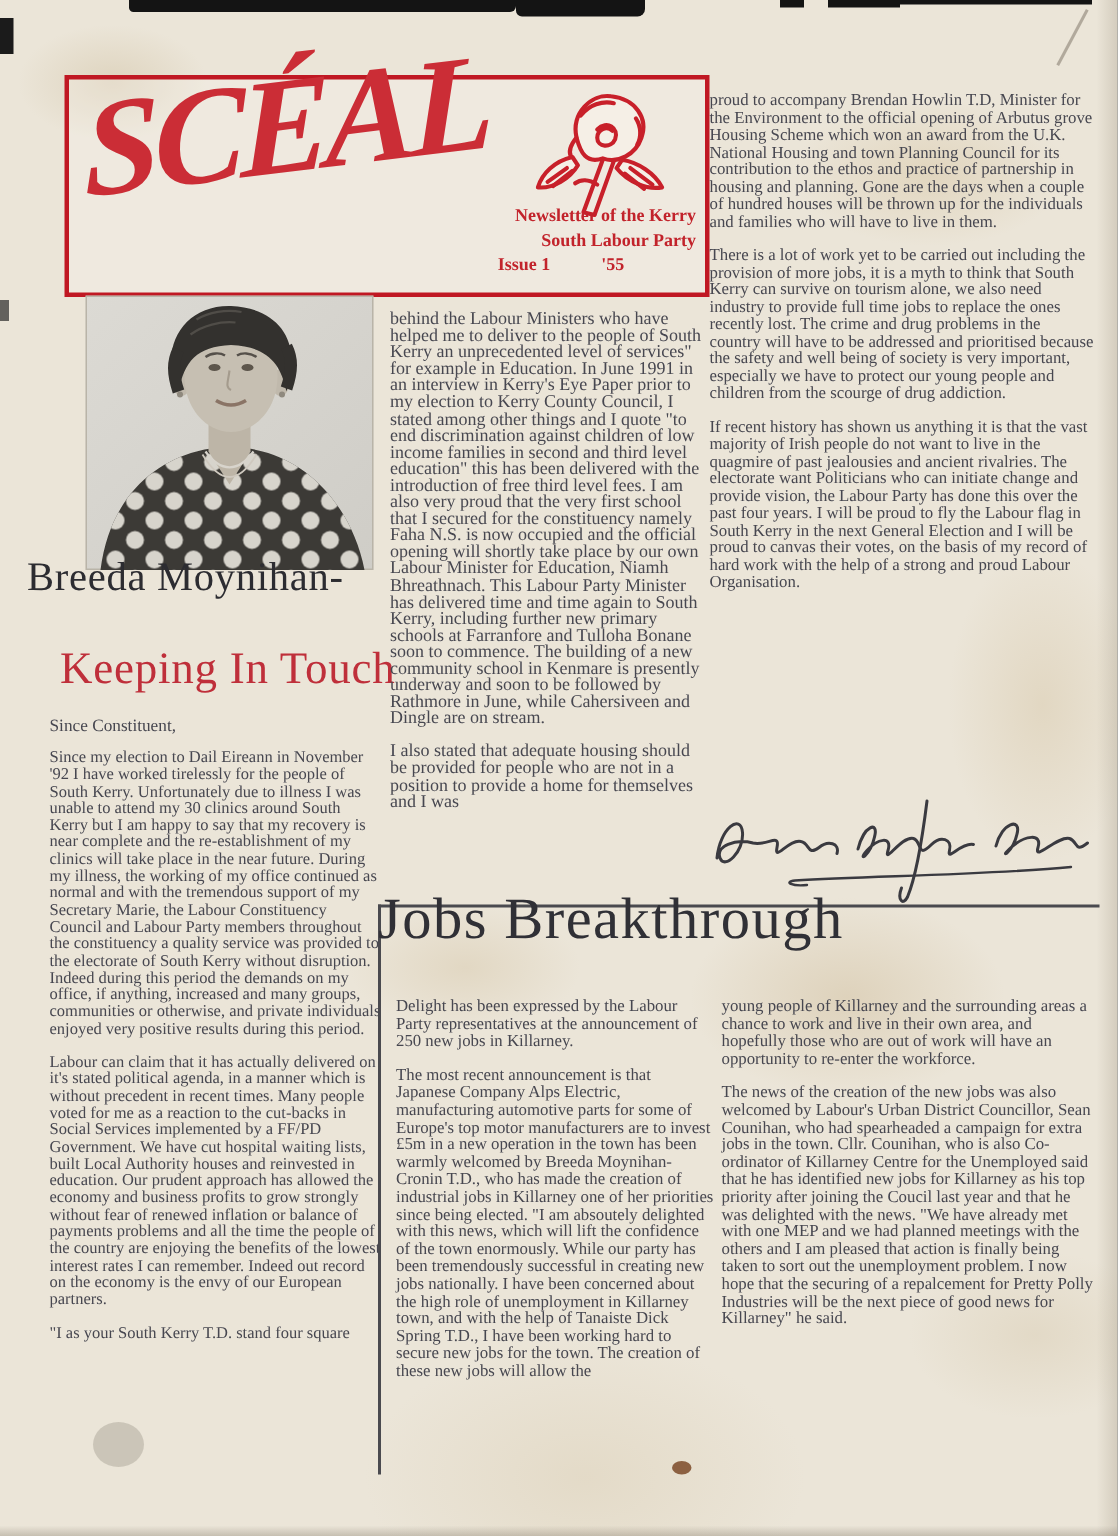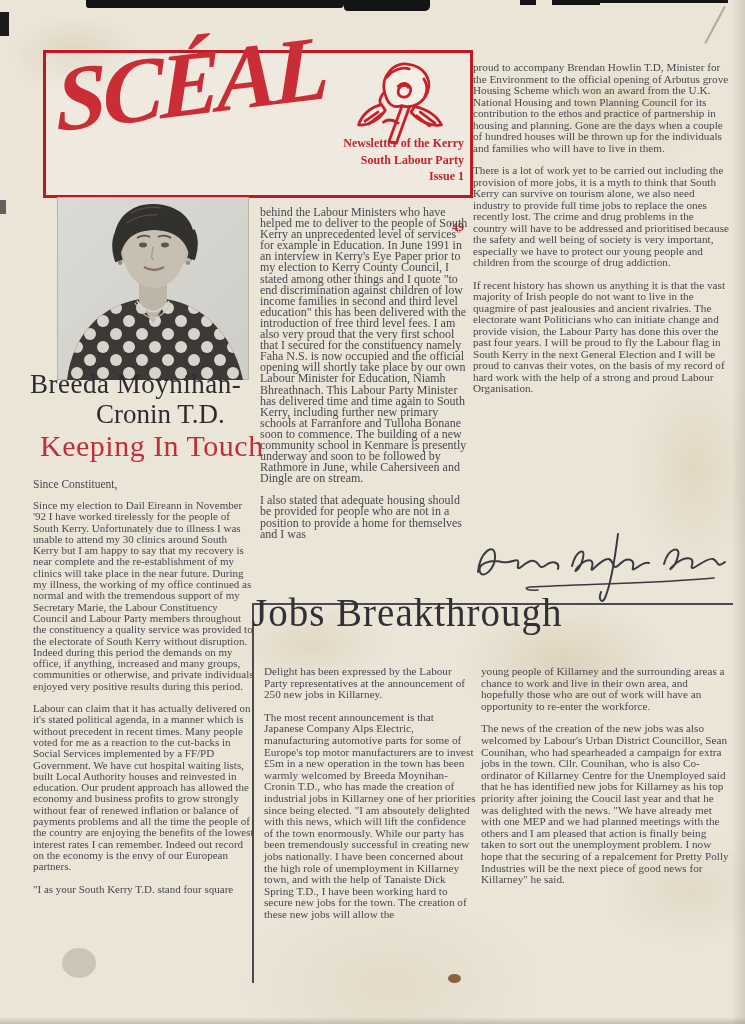--- a/index.html
+++ b/index.html
@@ -22,23 +22,23 @@
     background:linear-gradient(to top, rgba(120,110,95,.32), transparent);}
   .artifact{position:absolute;background:#141414;}
   .masthead{position:absolute;left:43px;top:50px;width:424px;height:142px;
     border:3px solid #c01823;background:rgba(252,249,242,.25);}
   .logo{position:absolute;left:10px;top:-6px;font-size:92px;font-style:italic;font-weight:bold;
     color:#cb2d36;letter-spacing:-4px;transform:rotate(-7deg) skewX(-6deg);transform-origin:left center;
     font-family:"Liberation Serif",serif;white-space:nowrap;}
   .rose{position:absolute;left:308px;top:0px;}
   .tagline{position:absolute;right:6px;top:82px;width:180px;text-align:right;
     color:#c2232b;font-weight:bold;font-size:12px;line-height:16.5px;}
-  .issue-row{display:flex;justify-content:center;gap:34px;flex-direction:column;}
+  .issue-row{display:flex;justify-content:center;gap:34px;}
   .photo{position:absolute;left:57px;top:197px;width:192px;height:183px;}
-  .author1{position:absolute;left:30px;top:369px;font-size:27px;color:#2c2c31;letter-spacing:.5px;}
+  .author1{position:absolute;left:18px;top:369px;font-size:27px;color:#2c2c31;letter-spacing:.5px;}
   .author2{position:absolute;left:96px;top:399px;font-size:27px;color:#2c2c31;}
   .kit{position:absolute;left:30px;top:429px;font-size:30px;color:#bf2f3a;letter-spacing:.5px;margin-left:10px;}
   .salutation{position:absolute;left:33px;top:478px;font-size:11.5px;color:#474750;}
   .body-col{position:absolute;color:#474750;text-align:left;}
   .body-col p{margin:0 0 11px 0;}
   #left-col{left:33px;top:500px;width:222px;font-size:11px;line-height:11.3px;}
   #mid-col{left:260px;top:207px;width:208px;font-size:12px;line-height:11.1px;}
   #right-col{left:473px;top:62px;width:257px;font-size:11.2px;line-height:11.5px;}
   .signature{position:absolute;left:468px;top:528px;}
   .jobs-topline{position:absolute;left:252px;top:603px;width:481px;height:2px;background:#4a4a4f;}
@@ -87,21 +87,21 @@
         <path d="M88,76 L72,64 M82,79 L68,68"></path>
         <path d="M52,58 L38,96 M60,59 L46,98 M38,96 L46,98"></path>
         <path d="M48,76 C42,72 36,72 32,75"></path>
       </g>
     </svg>
     <div class="tagline">
       <div>Newsletter of the Kerry</div>
       <div>South Labour Party</div>
       <div class="issue-row">
         <span>Issue 1</span>
-        <span>'49</span>
+        <span>'55</span>
       </div>
     </div>
   </div>
 
   <svg class="photo" role="img" width="192" height="183" viewBox="0 0 192 183" aria-label="Black and white portrait photograph of Breeda Moynihan-Cronin, short dark hair, wearing a dark polka-dot blouse and necklace">
     <defs>
       <linearGradient id="pbg" x1="0" y1="0" x2="1" y2="1">
         <stop offset="0" stop-color="#dcdad4"></stop>
           <stop offset="1" stop-color="#cfcdc7"></stop>
       </linearGradient>
@@ -131,21 +131,20 @@
     <path d="M80,41 C84,38 90,38 93,40 M101,40 C104,38 110,38 114,41" fill="none" stroke="#55504a" stroke-width="1.6"></path>
     <path d="M96,50 C95,58 93,61 97,63" fill="none" stroke="#a49b8d" stroke-width="1.4"></path>
     <path d="M87,70 Q97,76 107,70" fill="none" stroke="#8a7466" stroke-width="2.4"></path>
 
     <path d="M62,64 C48,34 66,6 97,7 C126,8 146,28 134,64 C130,44 120,34 97,33 C74,34 66,44 62,64 Z" fill="#33312e"></path>
     <path d="M62,64 C58,52 58,44 62,36 M134,62 C138,50 138,42 134,34" fill="none" stroke="#33312e" stroke-width="8"></path>
     <path d="M74,16 C82,11 94,9 104,11 M70,26 C78,20 90,17 100,18" fill="none" stroke="#504d48" stroke-width="1.5"></path>
   </svg>
 
   <div class="author1">Breeda Moynihan-</div>
-  <div class="author2">Cronin T.D.</div>
   <div class="kit">Keeping In Touch</div>
   <div class="salutation">Since Constituent,</div>
 
   <div class="body-col" id="left-col">
     <p>Since my election to Dail Eireann in November '92 I have worked tirelessly for the people of South Kerry.  Unfortunately due to illness I was unable to attend my 30 clinics around South Kerry but I am happy to say that my recovery is near complete and the re-establishment of my clinics will take place in the near future.  During my illness, the working of my office continued as normal and with the tremendous support of my Secretary Marie, the Labour Constituency Council and Labour Party members throughout the constituency a quality service was provided to the electorate of South Kerry without disruption.  Indeed during this period the demands on my office, if anything, increased and many groups, communities or otherwise, and private individuals enjoyed very positive results during this period.</p>
     <p>Labour can claim that it has actually delivered on it's stated political agenda, in a manner which is without precedent in recent times. Many people voted for me as a reaction to the cut-backs in Social Services implemented by a FF/PD Government.  We have cut hospital waiting lists, built Local Authority houses and reinvested in education.  Our prudent approach has allowed the economy and business profits to grow strongly without fear of renewed inflation or balance of payments problems and all the time the people of the country are enjoying the benefits of the lowest interest rates I can remember.  Indeed out record on the economy is the envy of our European partners.</p>
     <p>"I as your South Kerry T.D. stand four square</p>
   </div>
 
   <div class="body-col" id="mid-col">

